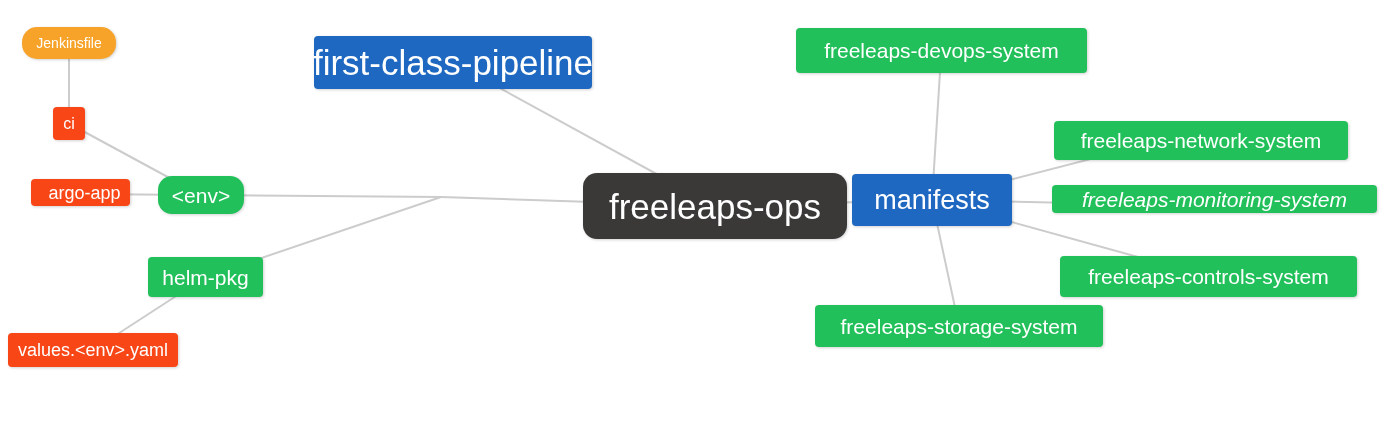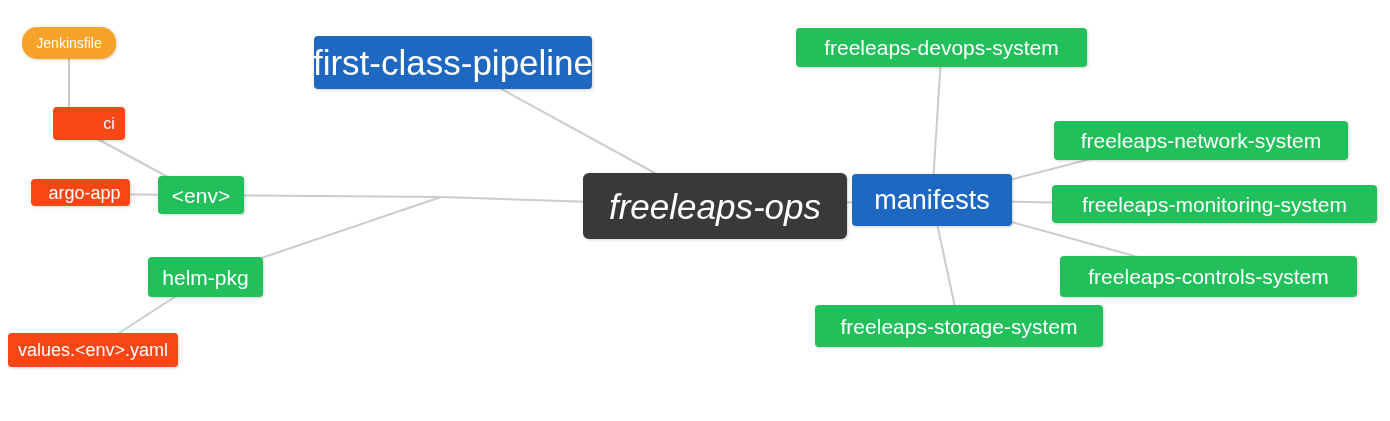--- a/index.html
+++ b/index.html
@@ -30,21 +30,21 @@
     box-shadow: 1px 1px 3px rgba(0,0,0,0.18);
     white-space: nowrap;
     cursor: default;
     line-height: 1;
     user-select: none;
   }
   .c-orange { background: #f7a329; }
   .c-red    { background: #f94616; }
   .c-green  { background: #22c05a; }
   .c-blue   { background: #1f68c1; }
-  .c-dark   { background: #3b3838; border-radius: 6px; font-style: italic; }
+  .c-dark   { background: #3b3838; border-radius: 14px; }
 </style>
 </head>
 <body>
 
 <div class="stage">
 
   <svg class="edges" width="1390" height="421" viewBox="0 0 1390 421" xmlns="http://www.w3.org/2000/svg">
     <line x1="69" y1="43" x2="69" y2="123.5"></line>
     <line x1="69" y1="123.5" x2="201" y2="195"></line>
     <line x1="76.5" y1="194" x2="201" y2="195"></line>
@@ -55,27 +55,27 @@
     <line x1="441" y1="197" x2="715" y2="206"></line>
     <line x1="715" y1="206" x2="932" y2="200"></line>
     <line x1="932" y1="200" x2="941.5" y2="47.5"></line>
     <line x1="932" y1="200" x2="1201" y2="130.5"></line>
     <line x1="932" y1="200" x2="1214.5" y2="206"></line>
     <line x1="932" y1="200" x2="1208.5" y2="276.5"></line>
     <line x1="932" y1="200" x2="959" y2="326"></line>
   </svg>
 
   <div class="node c-orange" style="left:22px;  top:27px;  width:94px;  height:32px; font-size:14px;border-radius:15px;">Jenkinsfile</div>
-  <div class="node c-red" style="left:53px;  top:107px; width:32px;  height:33px; font-size:16px;padding-left:40px;">ci</div>
+  <div class="node c-red" style="left:53px;  top:107px; width:32px;  height:33px; font-size:16px;">ci</div>
   <div class="node c-red" style="left:31px;  top:179px; width:91px;  height:27px; font-size:18px;padding-left:8px;">argo-app</div>
-  <div class="node c-green" style="left:158px; top:176px; width:86px;  height:38px; font-size:21px;">&lt;env&gt;</div>
+  <div class="node c-green" style="left:158px; top:176px; width:86px;  height:38px; font-size:21px;border-radius:14px;">&lt;env&gt;</div>
   <div class="node c-red" style="left:8px;   top:333px; width:170px; height:34px; font-size:18px;">values.&lt;env&gt;.yaml</div>
   <div class="node c-green" style="left:148px; top:257px; width:115px; height:40px; font-size:21px;">helm-pkg</div>
   <div class="node c-blue" style="left:314px; top:36px;  width:278px; height:53px; font-size:35px;">first-class-pipeline</div>
   <div class="node c-dark" style="left:583px; top:173px; width:264px; height:66px; font-size:35px;">freeleaps-ops</div>
   <div class="node c-blue" style="left:852px; top:174px; width:160px; height:52px; font-size:27px;">manifests</div>
-  <div class="node c-green" style="left:796px; top:28px;  width:291px; height:39px; font-size:21px;">freeleaps-devops-system</div>
+  <div class="node c-green" style="left:796px; top:28px;  width:291px; height:45px; font-size:21px;">freeleaps-devops-system</div>
   <div class="node c-green" style="left:1054px;top:121px; width:294px; height:39px; font-size:21px;">freeleaps-network-system</div>
-  <div class="node c-green" style="left:1052px;top:185px; width:325px; height:38px; font-size:21px;">freeleaps-monitoring-system</div>
+  <div class="node c-green" style="left:1052px;top:185px; width:325px; height:28px; font-size:21px;font-style:italic;">freeleaps-monitoring-system</div>
   <div class="node c-green" style="left:1060px;top:256px; width:297px; height:41px; font-size:21px;">freeleaps-controls-system</div>
   <div class="node c-green" style="left:815px; top:305px; width:288px; height:42px; font-size:21px;">freeleaps-storage-system</div>
 
 </div>
 
 </body></html>

